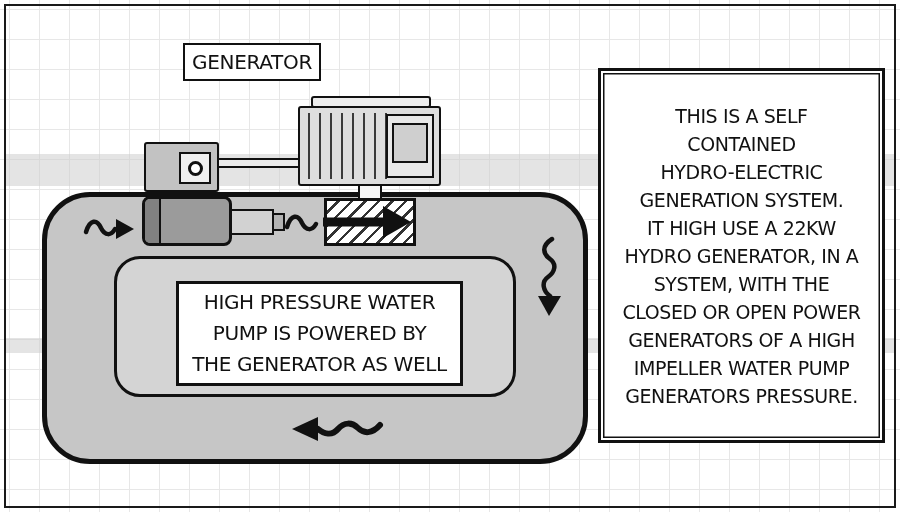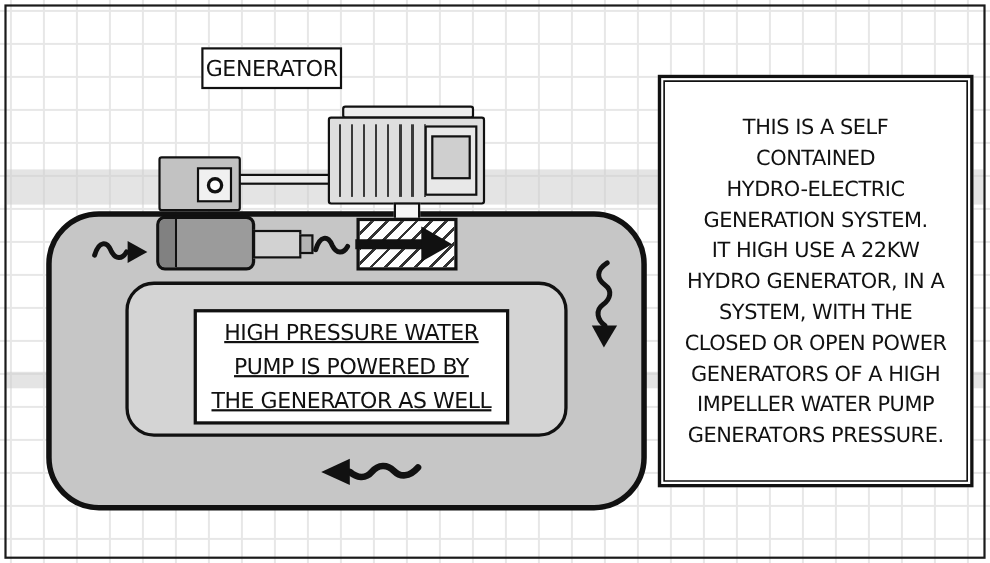--- a/index.html
+++ b/index.html
@@ -61,32 +61,32 @@
   .pump-body { left: 142px; top: 196px; width: 90px; height: 50px; background: #9b9b9b; border: 3px solid #111; border-radius: 8px; z-index: 2; }
   .pump-cap { position: absolute; left: 0; top: 0; bottom: 0; width: 16px; background: #818181; border-right: 2px solid #111; border-radius: 5px 0 0 5px; }
   .pump-nozzle { left: 230px; top: 209px; width: 44px; height: 26px; background: #d2d2d2; border: 2.5px solid #111; z-index: 2; }
   .pump-tip { left: 272px; top: 213px; width: 13px; height: 18px; background: #b3b3b3; border: 2px solid #111; z-index: 2; }
 
   
   .arrows { position: absolute; left: 0; top: 0; z-index: 3; pointer-events: none; }
 
   
   .label-box {
-    left: 183px; top: 43px; width: 128px; height: 38px;
+    left: 183px; top: 43px; width: 138px; height: 38px;
     background: #fff; border: 2.5px solid #111; z-index: 4;
     display: flex; align-items: center; justify-content: center;
     font-size: 20px; letter-spacing: -0.3px;
   }
   .note-box {
     left: 176px; top: 281px; width: 287px; height: 105px;
     background: #fff; border: 3px solid #111; z-index: 4;
     display: flex; flex-direction: column; align-items: center; justify-content: center;
     text-align: center; font-size: 20px; letter-spacing: -0.4px;
   }
-  .note-box > div { line-height: 31px; white-space: nowrap; text-decoration: underline; }
+  .note-box > div { line-height: 31px; white-space: nowrap; }
   .desc-box {
     left: 598px; top: 68px; width: 287px; height: 375px;
     background: #fff; border: 3px solid #111;
     box-shadow: inset 0 0 0 2px #fff, inset 0 0 0 3.5px #111;
     z-index: 4;
     display: flex; flex-direction: column; align-items: center; justify-content: center;
     text-align: center; font-size: 19px; letter-spacing: -0.4px;
   }
   .desc-box > div { line-height: 28px; white-space: nowrap; }
 </style>

